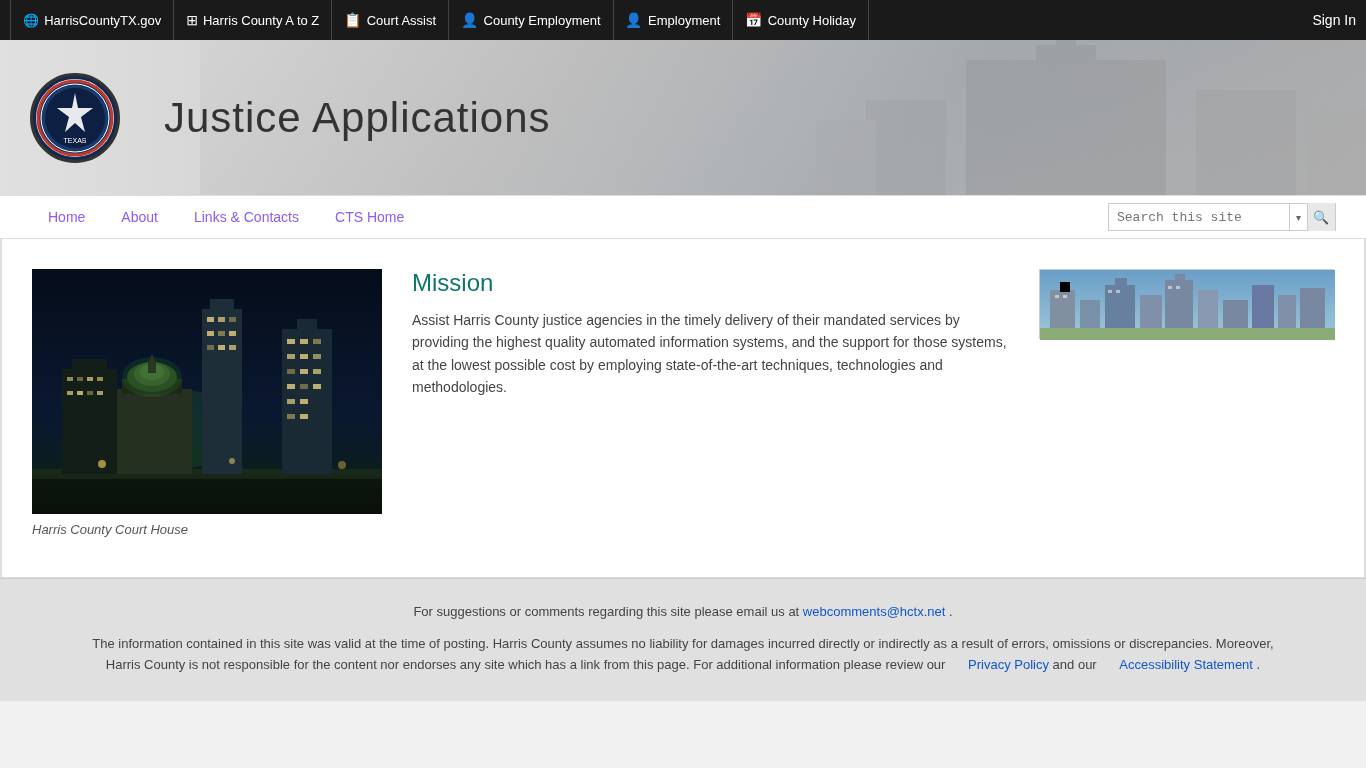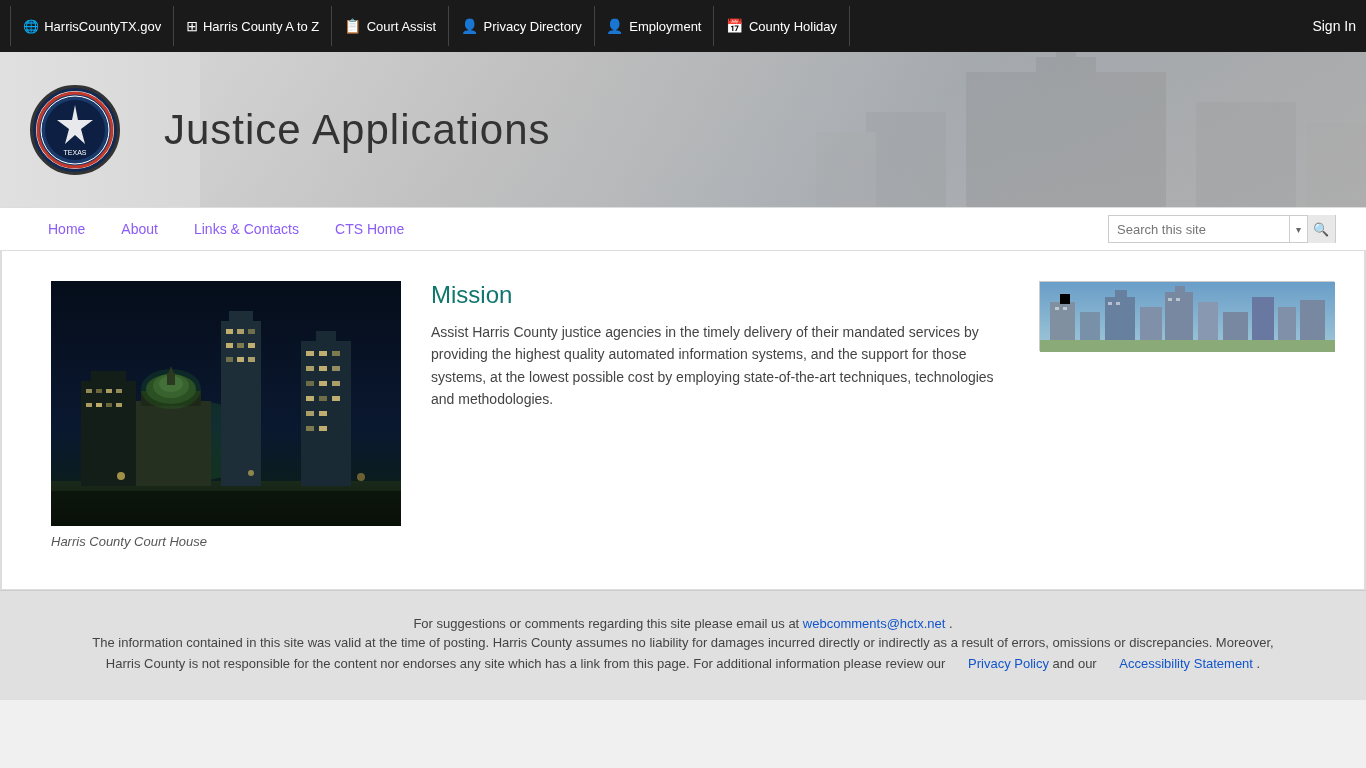--- a/index.html
+++ b/index.html
@@ -1,21 +1,21 @@
 <!DOCTYPE html>
 <html><head>
   <meta charset="utf-8">
   <style>
     * { margin: 0; padding: 0; box-sizing: border-box; }
     body { font-family: Arial, sans-serif; font-size: 14px; background: #f0f0f0; width: 1366px; min-height: 768px; }
 
     
     #top-bar {
       background: #1a1a1a;
-      height: 52px;
+      height: 40px;
       display: flex;
       align-items: center;
       padding: 0 10px;
       color: #fff;
     }
     #top-bar .top-links {
       display: flex;
       align-items: center;
       flex: 1;
       gap: 0;
@@ -127,20 +127,21 @@
       height: 28px;
     }
     #nav-bar .search-input {
       border: none;
       outline: none;
       padding: 0 8px;
       font-size: 13px;
       width: 180px;
       height: 26px;
       color: #999;
+      font-family: Liberation Mono, monospace;
     }
     #nav-bar .search-dropdown {
       border-left: 1px solid #ccc;
       background: #fff;
       width: 18px;
       height: 26px;
       display: flex;
       align-items: center;
       justify-content: center;
       cursor: pointer;
@@ -169,21 +170,20 @@
       border-top: none;
       min-height: 330px;
     }
     .content-grid {
       display: flex;
       gap: 30px;
       align-items: flex-start;
     }
     .main-image-container {
       flex: 0 0 350px;
-      margin-left: 19px;
     }
     .main-image-caption {
       font-style: italic;
       font-size: 13px;
       color: #555;
       margin-top: 8px;
     }
     .mission-container {
       flex: 1;
     }
@@ -209,21 +209,21 @@
     
     #footer {
       background: #e0e0e0;
       padding: 25px 80px;
       text-align: center;
       border-top: 1px solid #ccc;
     }
     #footer .footer-suggestion {
       font-size: 13px;
       color: #444;
-      margin-bottom: 2px;
+      margin-bottom: 15px;
     }
     #footer .footer-suggestion a {
       color: #1155cc;
       text-decoration: none;
     }
     #footer .footer-disclaimer {
       font-size: 13px;
       color: #444;
       line-height: 1.6;
     }
@@ -259,21 +259,21 @@
     <a class="top-link" href="#">
       <span class="icon" style="font-size:14px;">⊞</span>
       <span>Harris County A to Z</span>
     </a>
     <a class="top-link" href="#">
       <span class="icon">📋</span>
       <span>Court Assist</span>
     </a>
     <a class="top-link" href="#">
       <span class="icon">👤</span>
-      <span>Privacy Directory</span>
+      <span>County Employment</span>
     </a>
     <a class="top-link" href="#">
       <span class="icon">👤</span>
       <span>Employment</span>
     </a>
     <a class="top-link" href="#">
       <span class="icon">📅</span>
       <span>County Holiday</span>
     </a>
   </div>

